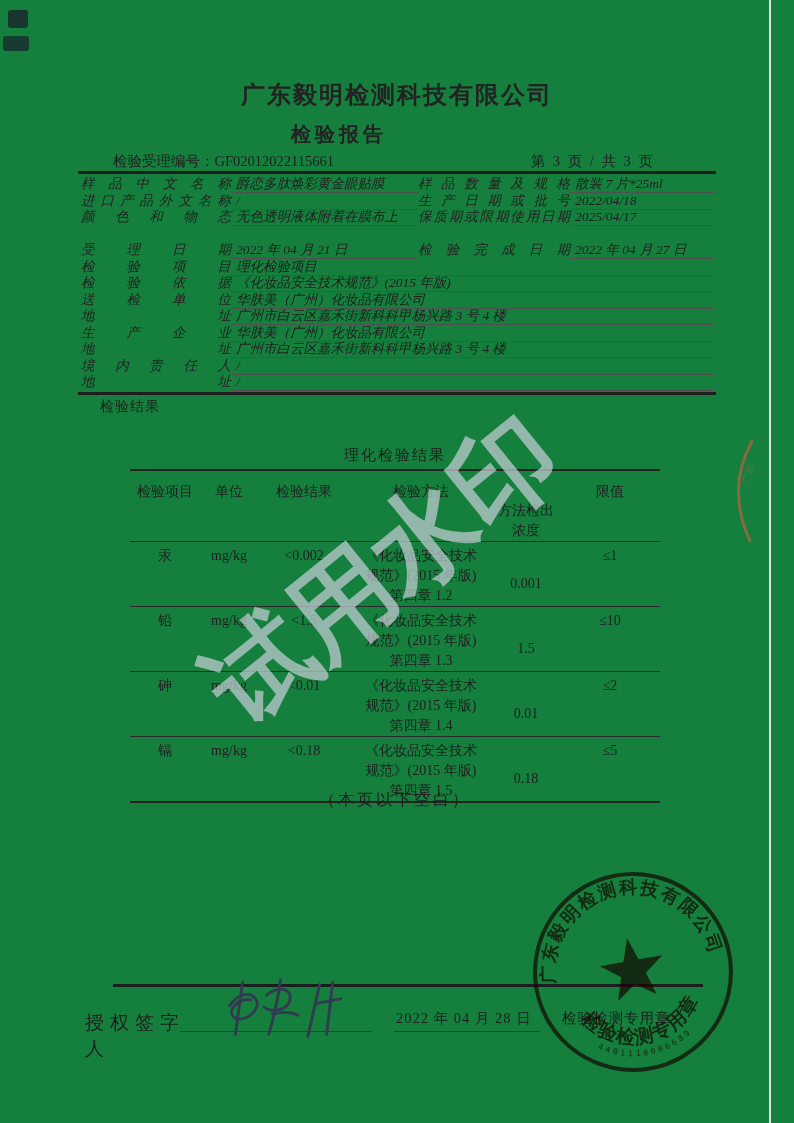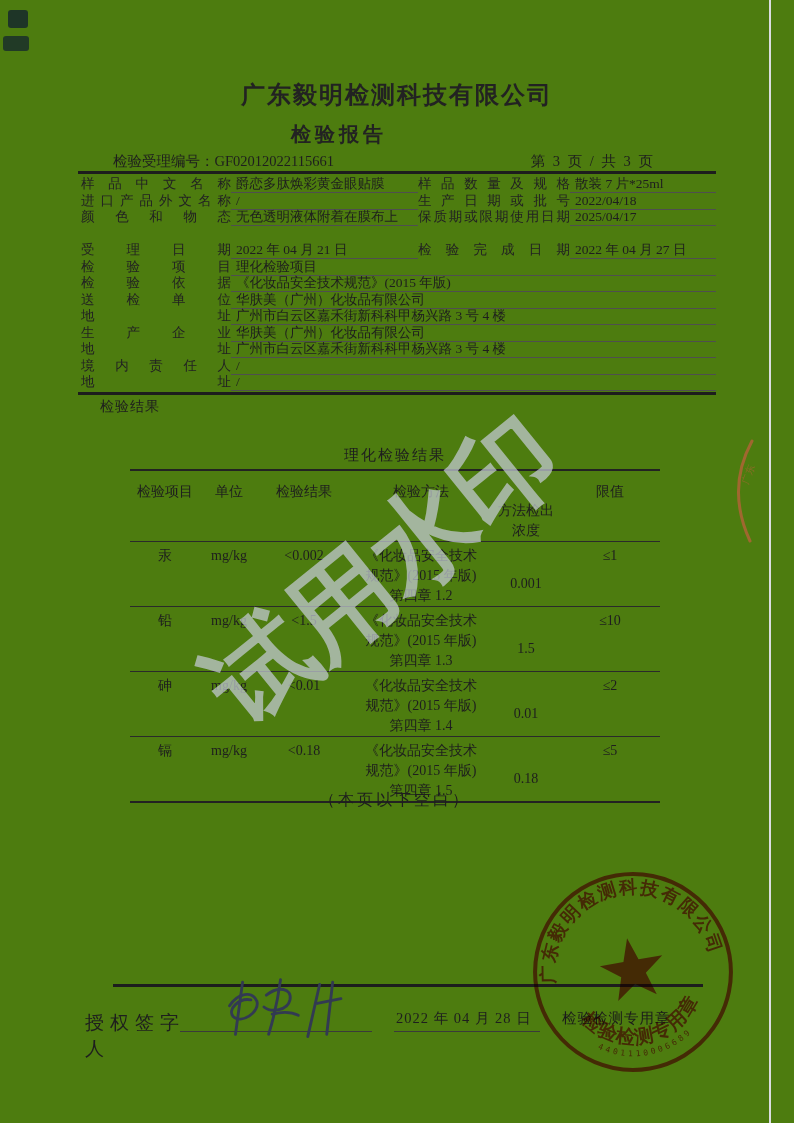--- a/index.html
+++ b/index.html
@@ -1,28 +1,28 @@
 <!DOCTYPE html>
 <html><head>
 <meta charset="utf-8">
 <style>
   html,body{margin:0;padding:0;background:#ffffff;}
-  #page{position:relative;width:794px;height:1123px;background:#4d7c0f;overflow:hidden;
+  #page{position:relative;width:794px;height:1123px;background:#15803d;overflow:hidden;
         font-family:"Liberation Serif","DejaVu Serif",serif;color:#1e1e1e;}
   .abs{position:absolute;}
   
   .company{top:79px;left:0;width:794px;text-align:center;font-family:"Liberation Sans","DejaVu Sans",sans-serif;
            font-weight:700;font-size:24px;letter-spacing:2px;color:#222;}
   .rtitle{top:121px;left:0;width:678px;text-align:center;font-family:"Liberation Sans","DejaVu Sans",sans-serif;
           font-weight:700;font-size:20px;letter-spacing:4px;color:#222;}
   .accept{top:152px;left:113px;font-size:14.5px;}
   .pageinfo{top:152px;right:139px;font-size:14.5px;letter-spacing:2px;}
   .hline{background:#1d1d1d;}
   
-  #info{top:176px;left:78px;width:638px;font-size:13.5px;line-height:16.5px;}
+  #info{top:176px;left:78px;width:638px;font-size:13.5px;line-height:16.5px;font-style:italic;}
   .irow{display:flex;align-items:flex-start;height:16.5px;}
   .irow.dbl{height:33px;justify-content:center;}
   .lbl{width:150px;padding-left:3px;text-align:justify;text-align-last:justify;color:#222;flex:none;}
   .rlbl{width:152px;text-align:justify;text-align-last:justify;color:#222;flex:none;}
   .val{height:16.2px;border-bottom:1px solid #4f4f4f;padding-left:5px;overflow:visible;white-space:nowrap;}
   .lval{width:182px;flex:none;}
   .rval{flex:1;}
   .fval{flex:1;}
   .results-label{top:398px;left:100px;font-size:14px;letter-spacing:1px;}
   

